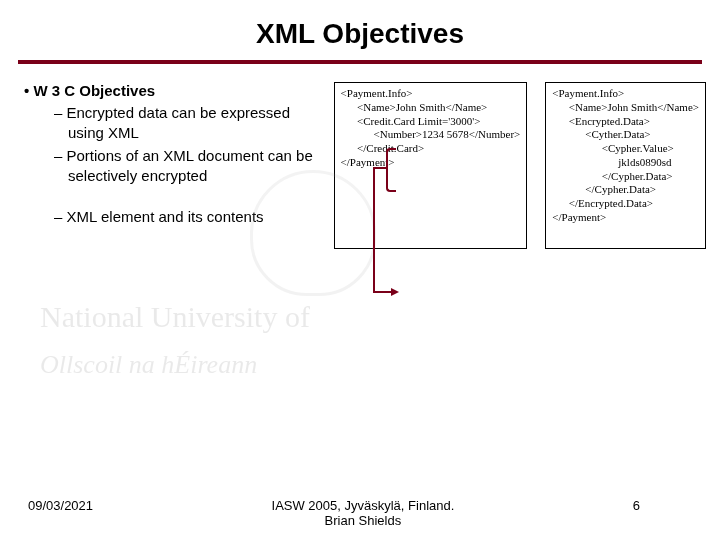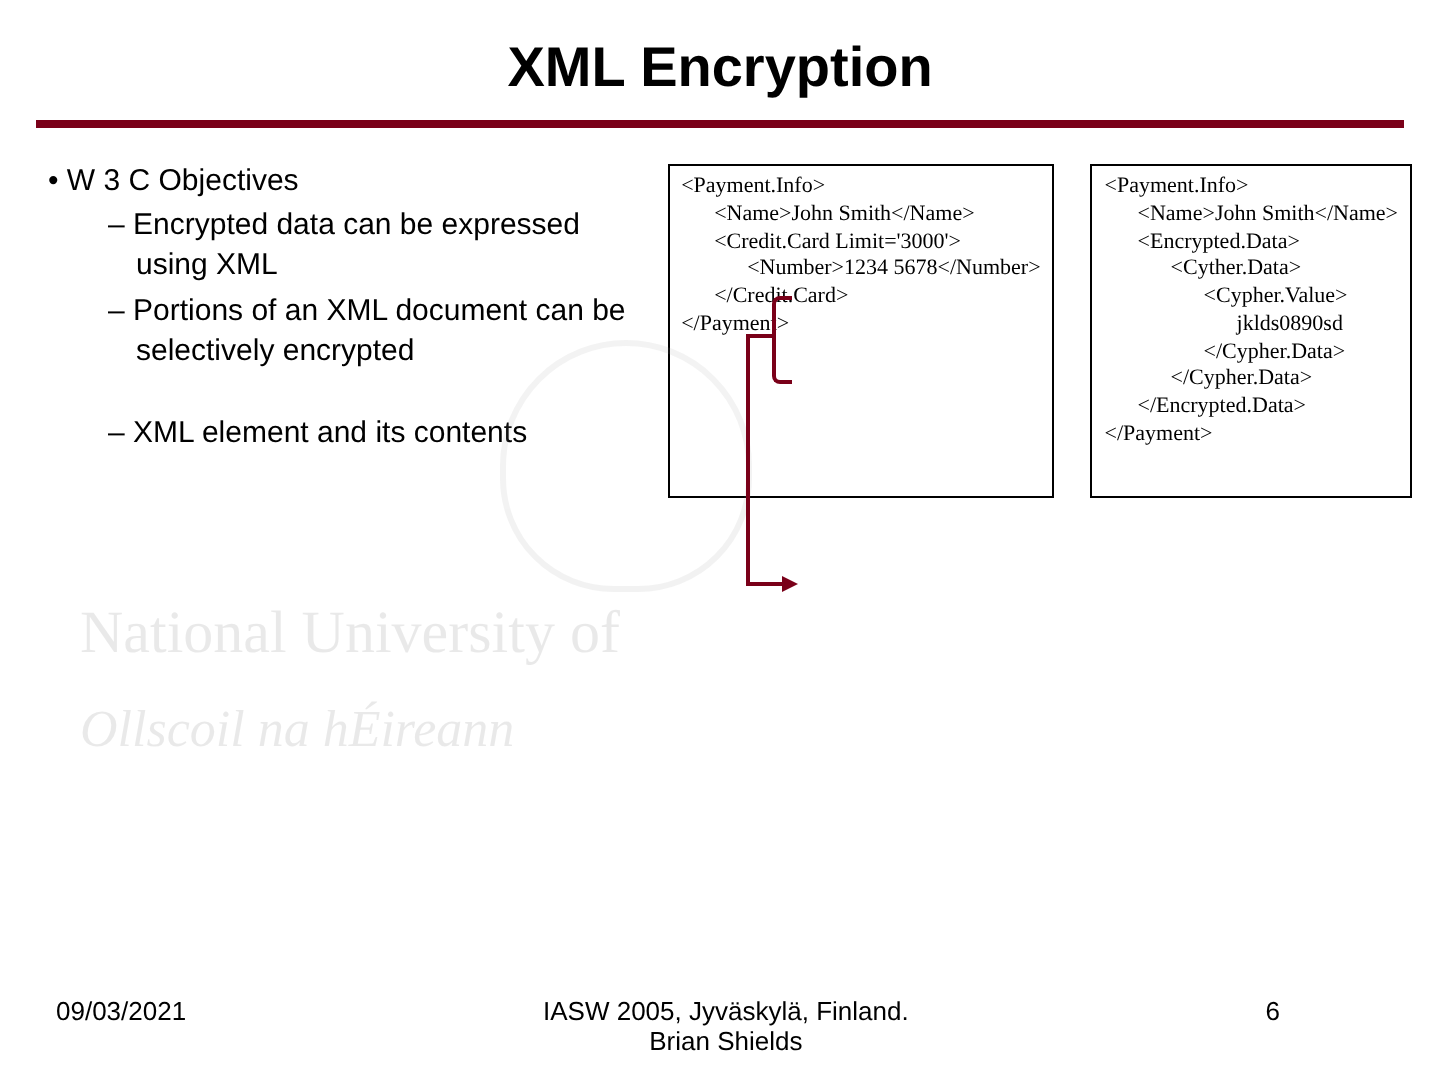--- a/index.html
+++ b/index.html
@@ -46,21 +46,21 @@
     flex: 1 1 48%;
     display: flex;
     flex-direction: row;
     gap: 18px;
   }
   .section { margin-bottom: 22px; }
   .lvl1 {
     margin-left: 10px;
     text-indent: -10px;
     padding-left: 10px;
-    font-weight: normal;
+    font-weight: bold;
     margin-bottom: 4px;
   }
   .lvl1::before {
     content: "•  ";
   }
   .lvl2 {
     margin-left: 40px;
     text-indent: -14px;
     padding-left: 14px;
     font-weight: normal;
@@ -159,21 +159,21 @@
 <body>
 
 <div class="slide">
 
   <div class="watermark">
     <div class="crest"></div>
     <div class="t1">National University of</div>
     <div class="t2">Ollscoil na hÉireann</div>
   </div>
 
-  <div class="title">XML Encryption</div>
+  <div class="title">XML Objectives</div>
   <div class="rule"></div>
 
   <div class="body">
     <div class="left">
 
       <div class="section">
         <div class="lvl1">W 3 C Objectives</div>
         <div class="lvl2">Encrypted data can be expressed using XML</div>
         <div class="lvl2">Portions of an XML document can be selectively encrypted</div>
       </div>

